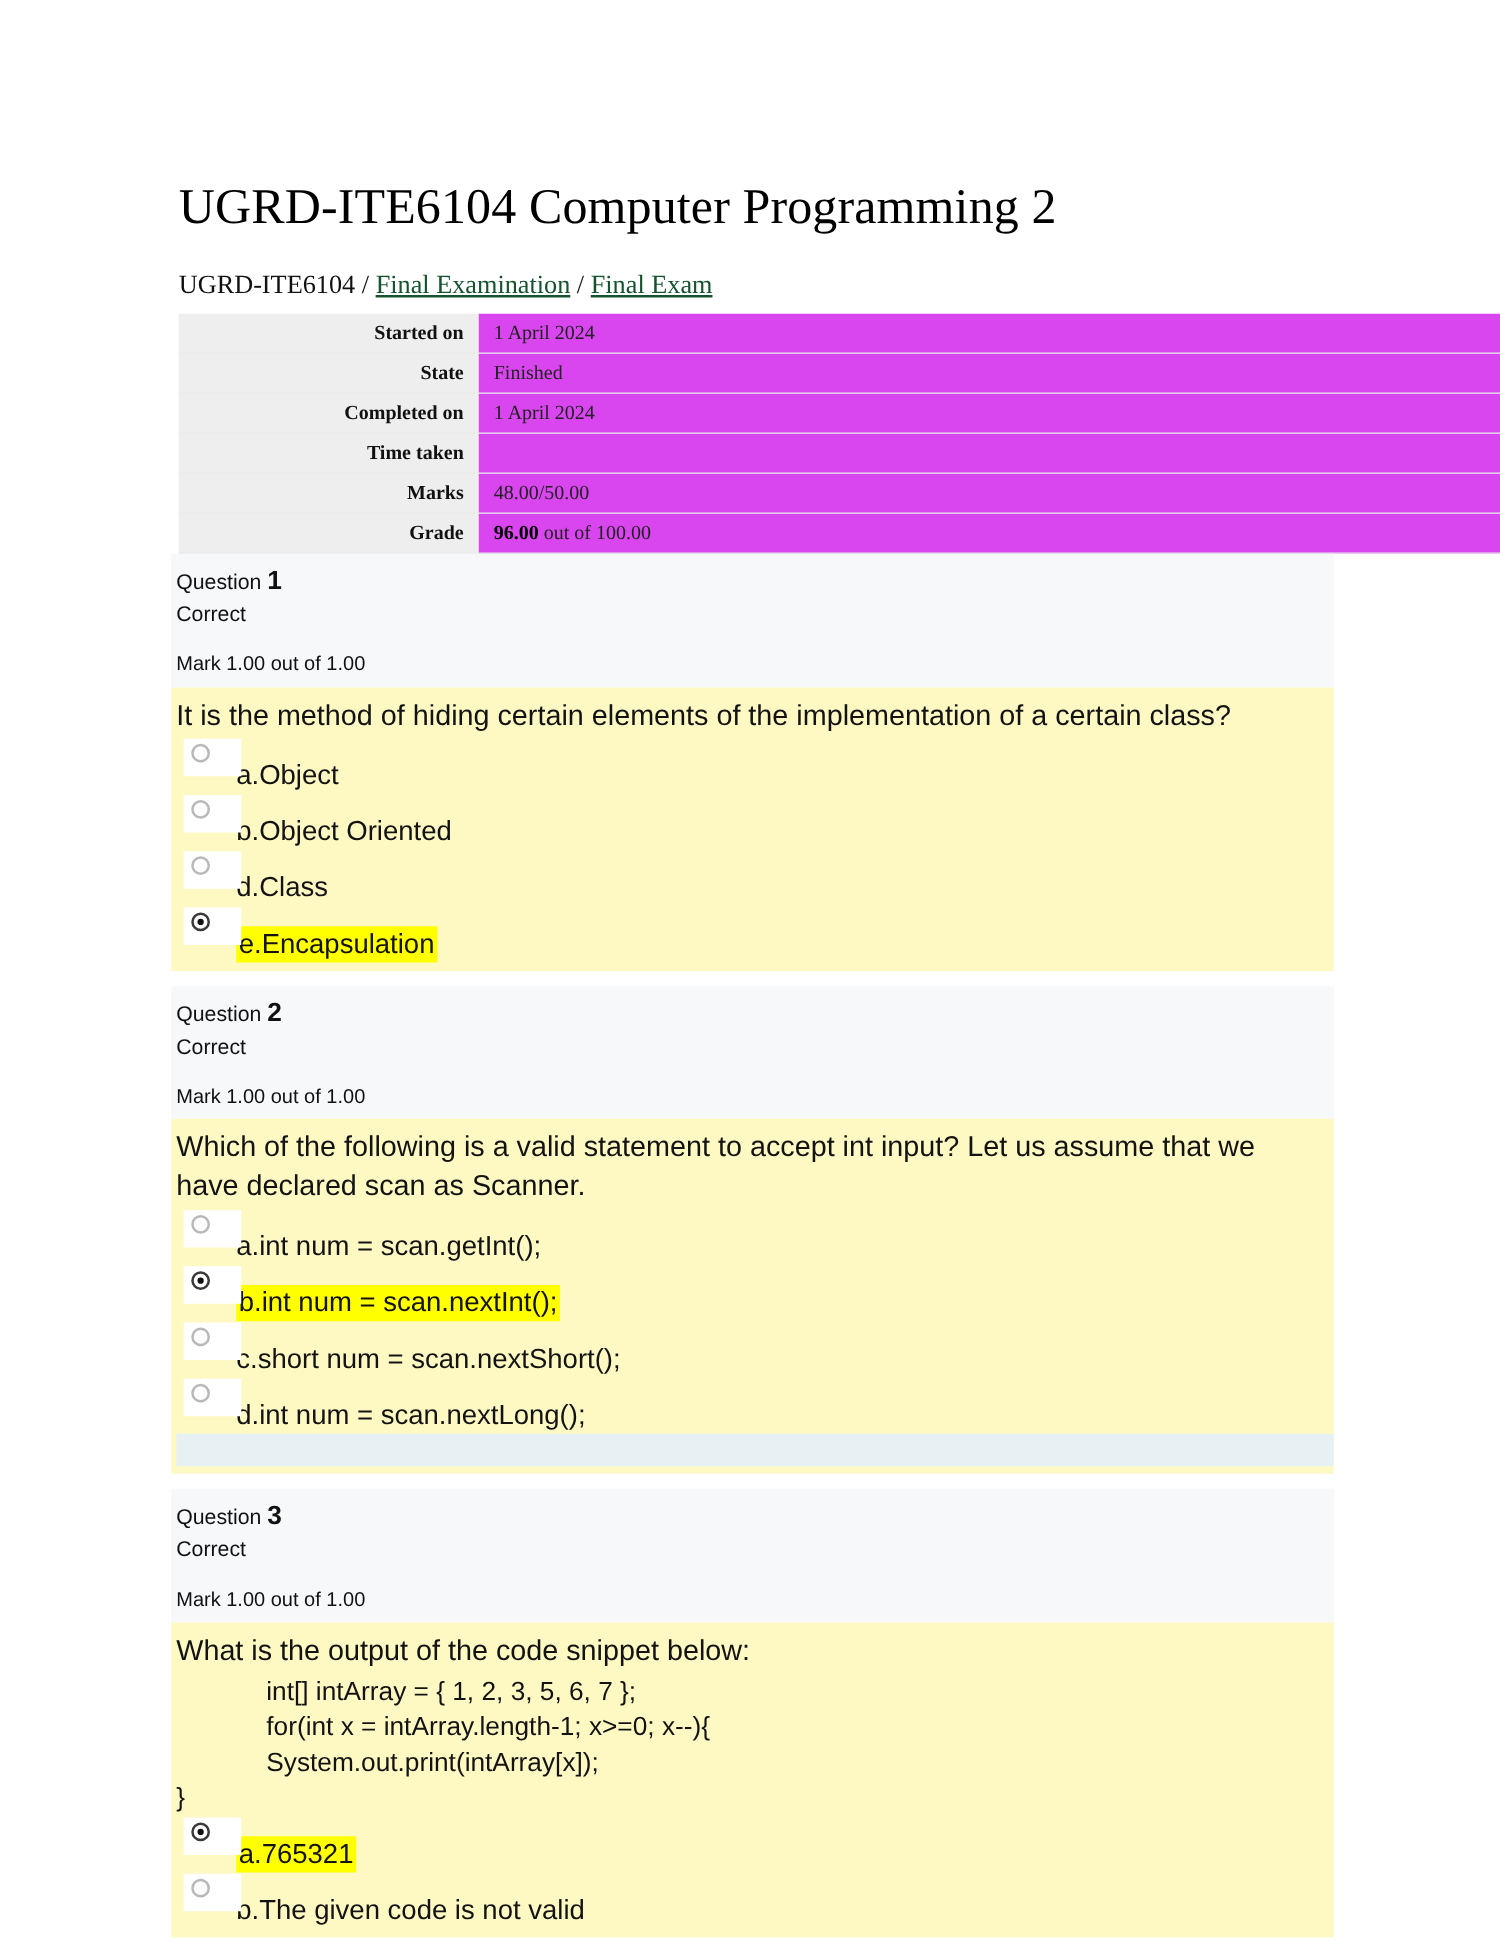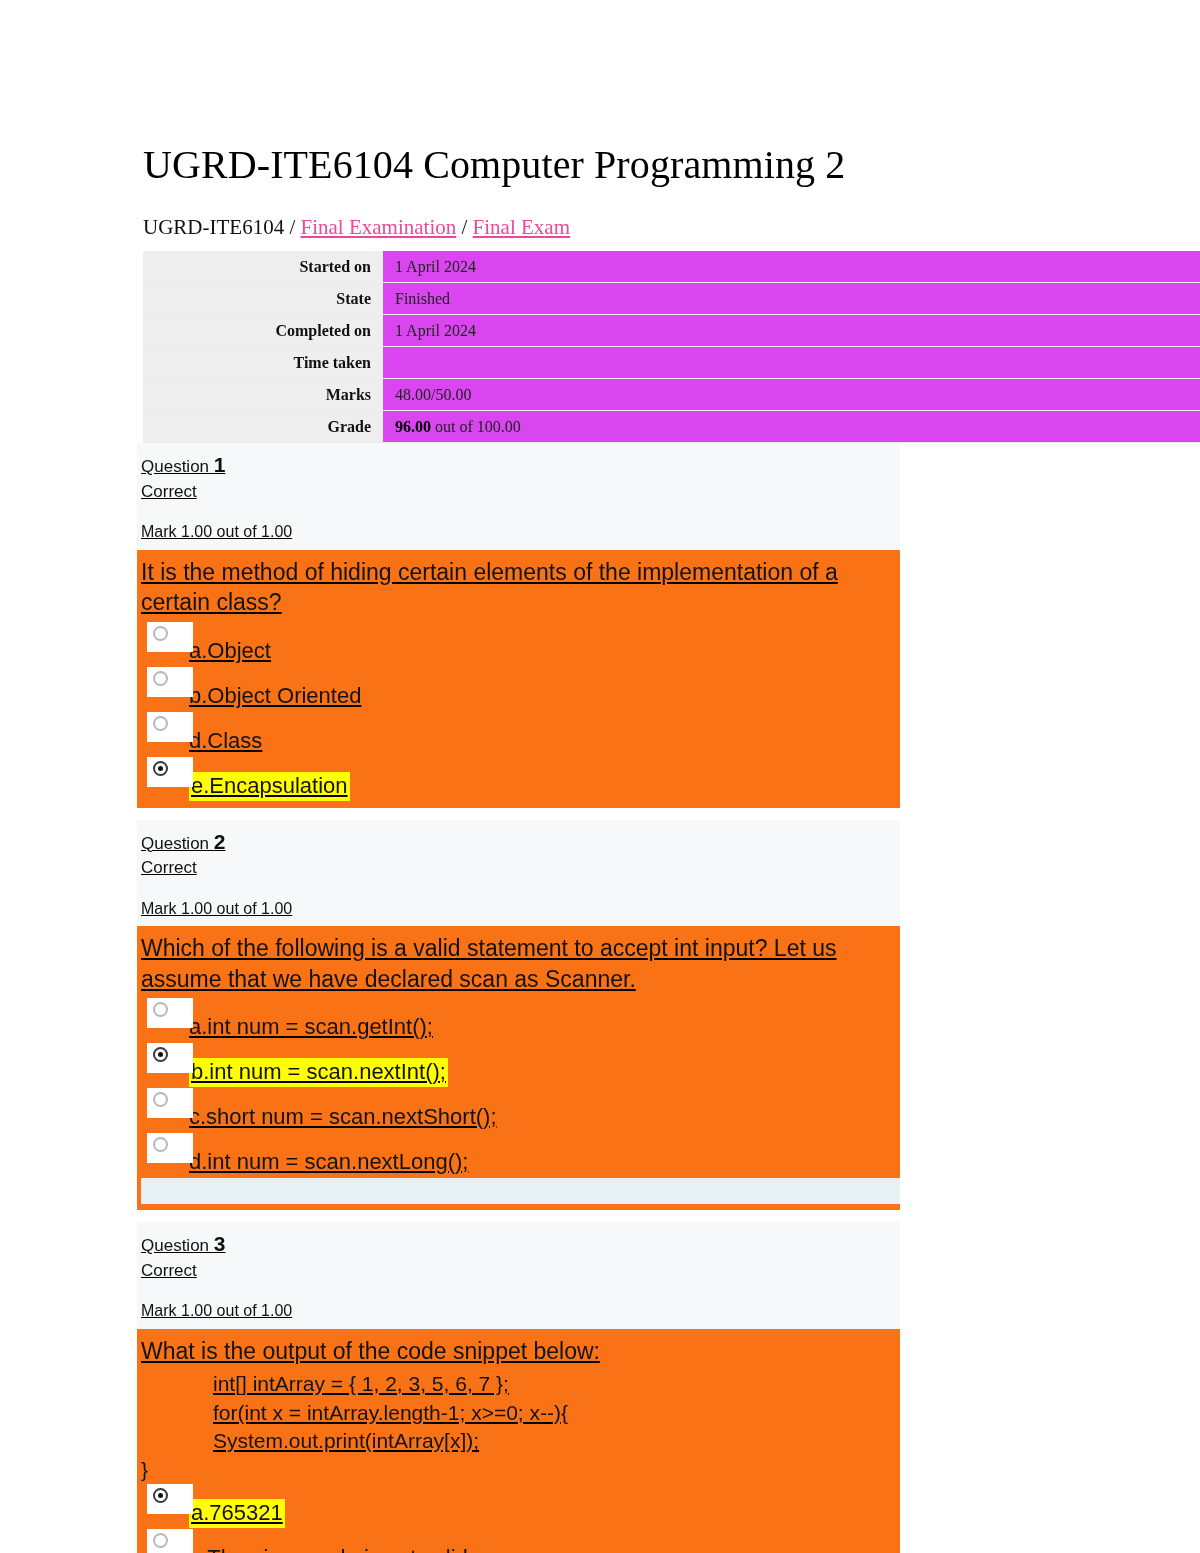--- a/index.html
+++ b/index.html
@@ -37,21 +37,21 @@
   
   .breadcrumb {
     font-family: "Liberation Serif", serif;
     font-size: 21px;
     padding: 30px 0 0 143px;
     color: #111;
     white-space: nowrap;
   }
   .breadcrumb .sep { color: #111; }
   .breadcrumb a {
-    color: #ec4899;
+    color: #14532d;
     text-decoration: underline;
   }
 
   
   .info-table {
     margin: 11px 0 0 143px;
     width: 1146px;
     border-collapse: collapse;
     font-family: "Liberation Serif", serif;
     font-size: 16px;
@@ -73,21 +73,21 @@
   }
   .info-table td.val {
     background: #d946ef;
     padding-left: 12px;
     color: #222;
   }
   .grade-strong { font-weight: bold; color: #000; }
 
   
   .qwrap { margin-left: 137px; width: 923px; }
-  .q-block { width: 763px; text-decoration: underline; }
+  .q-block { width: 930px; }
 
   .q-head {
     background: #f7f8fa;
     padding: 9px 0 7px 4px;
     line-height: 1.27;
   }
   .q-head .q-num {
     font-size: 17px;
     color: #111;
   }
@@ -100,21 +100,21 @@
     color: #111;
     margin-top: 2px;
   }
   .q-head .q-mark {
     font-size: 16px;
     color: #111;
     margin-top: 20px;
   }
 
   .q-body {
-    background: #f97316;
+    background: #fef9c3;
     padding: 4px 0 6px 4px;
   }
   .q-text {
     font-size: 23px;
     line-height: 1.33;
     color: #131313;
     padding: 3px 20px 4px 0;
   }
 
   

